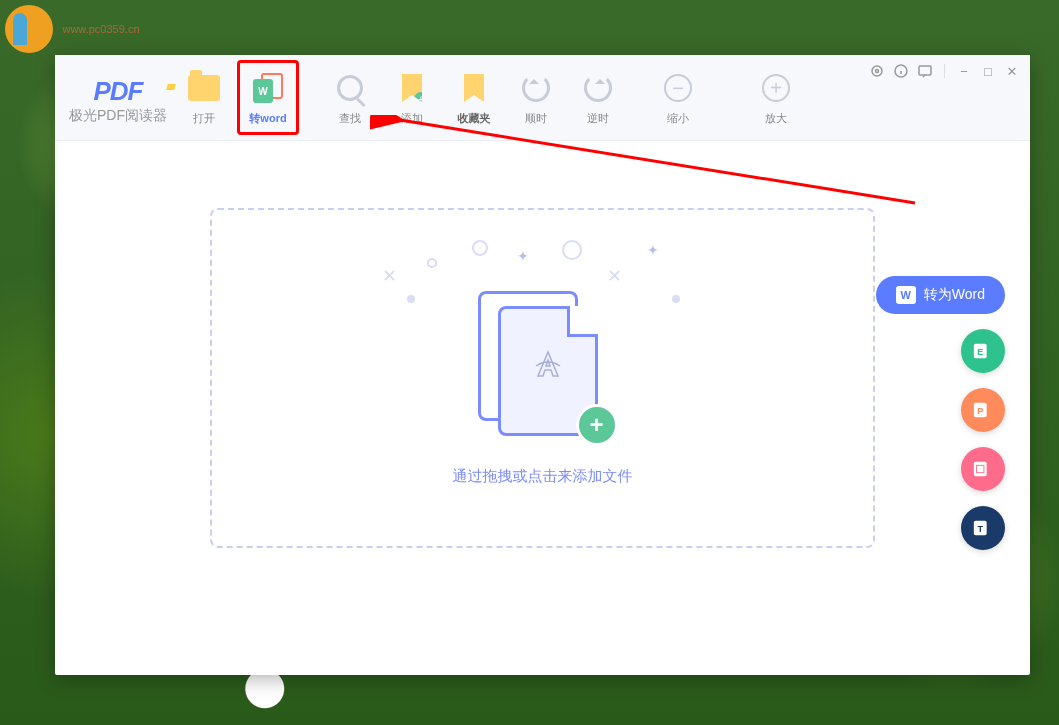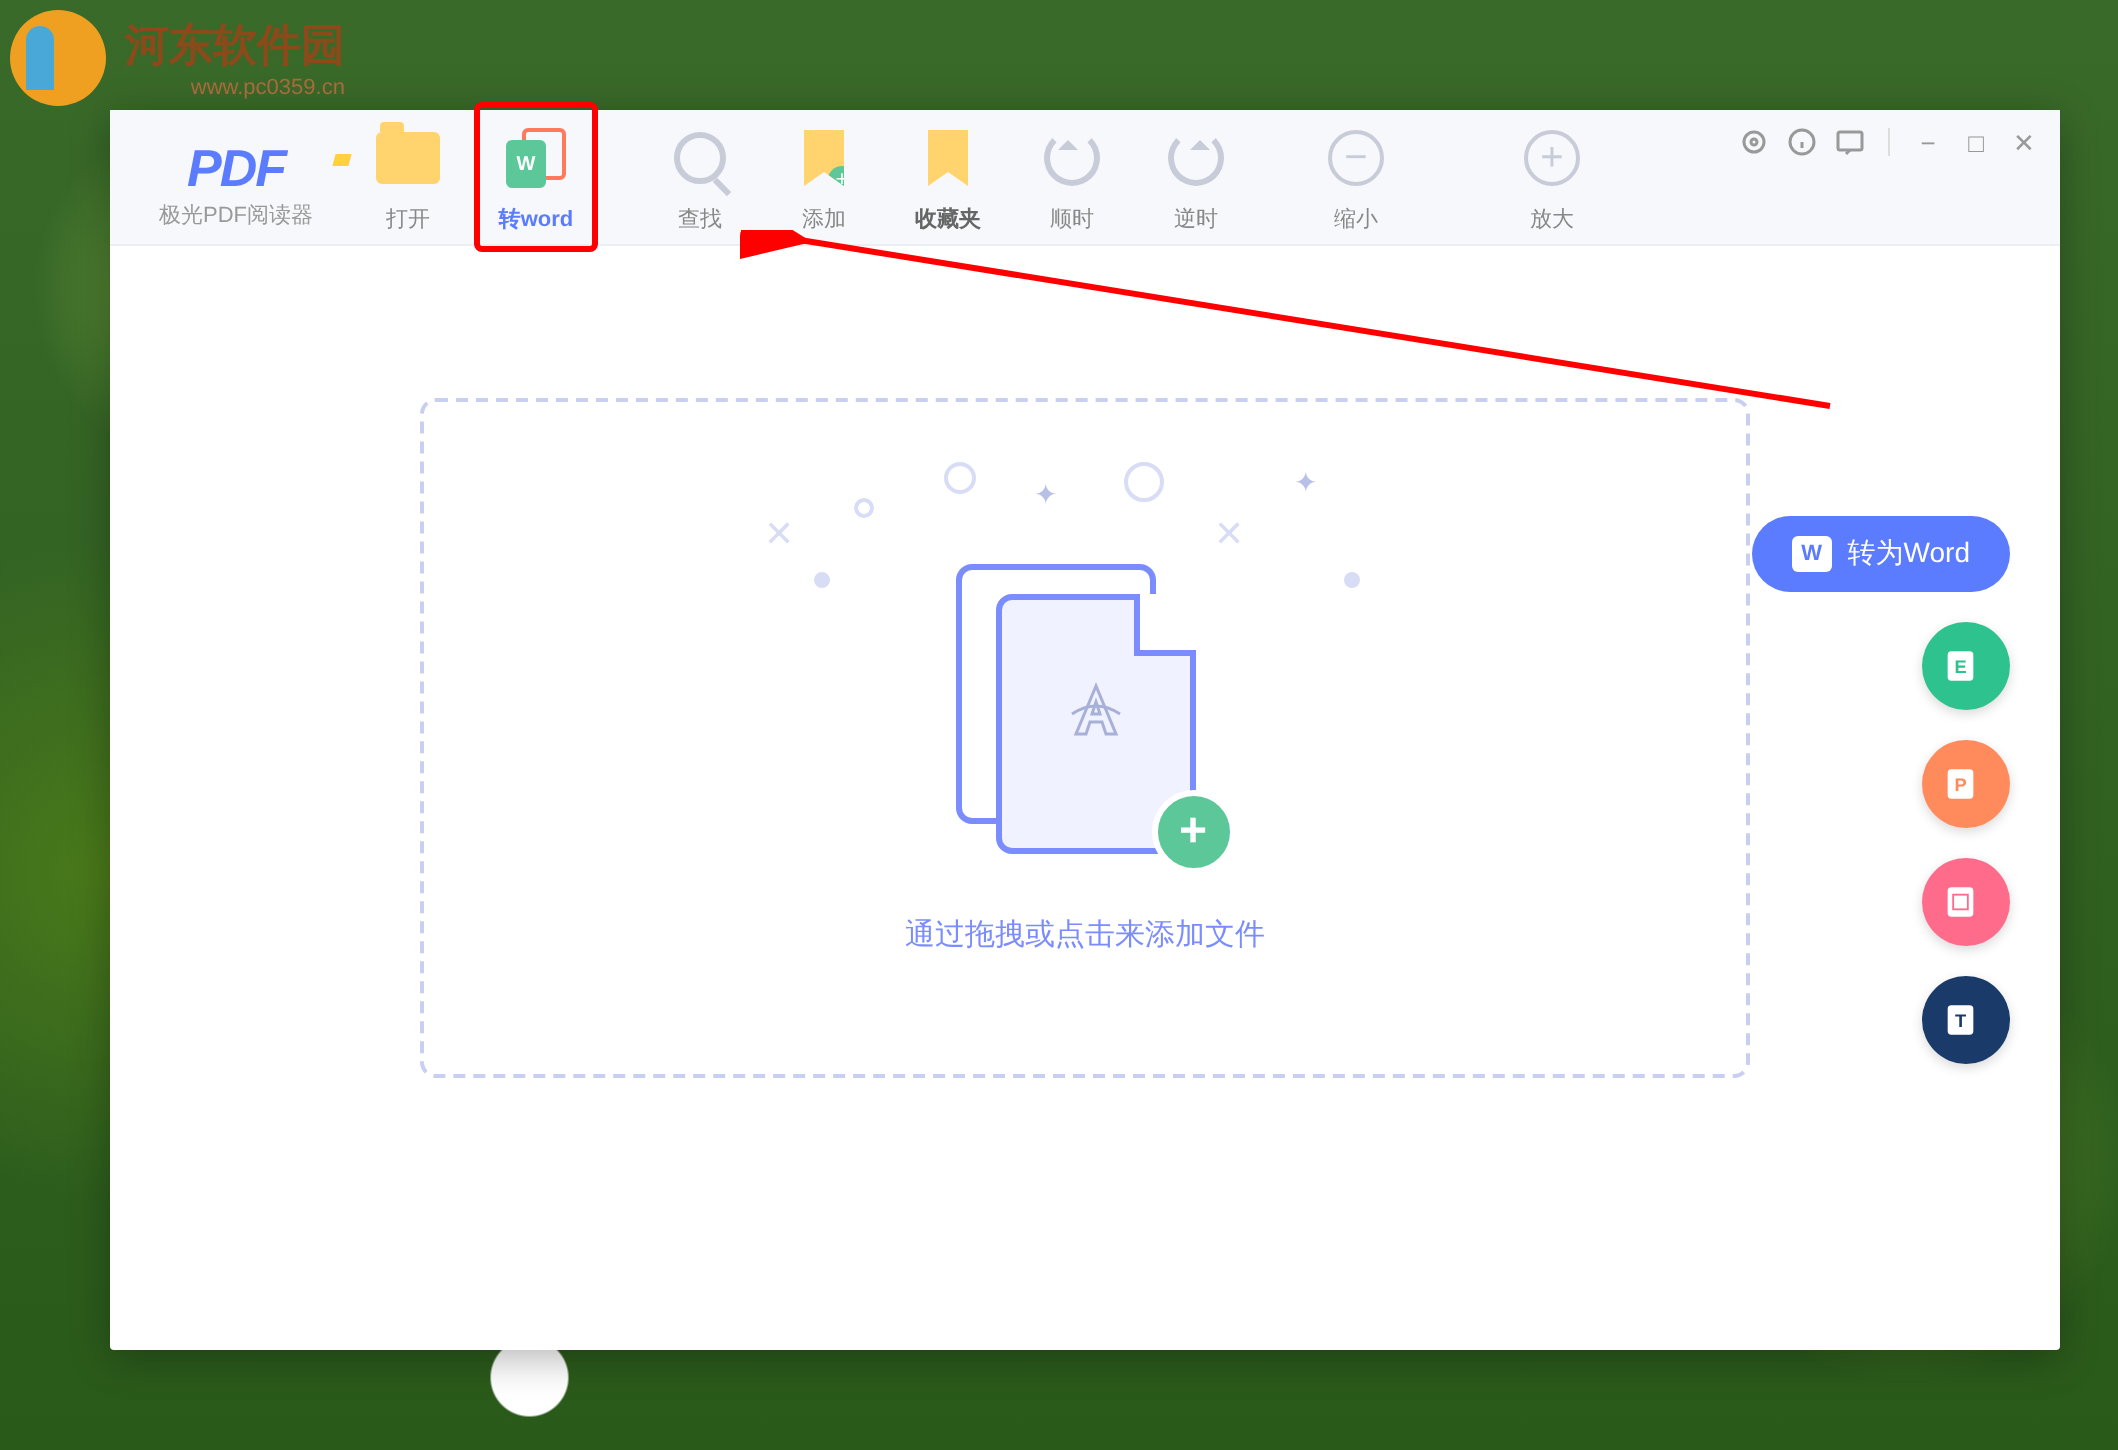--- a/index.html
+++ b/index.html
@@ -74,21 +74,21 @@
       width: 975px;
       height: 620px;
       background: #fff;
       border-radius: 2px;
       box-shadow: 0 4px 20px rgba(0,0,0,0.3);
       display: flex;
       flex-direction: column;
     }
     
     .toolbar {
-      height: 68px;
+      height: 86px;
       background: #f7f8fc;
       border-bottom: 1px solid #eceef5;
       display: flex;
       align-items: center;
       padding: 0 8px;
       position: relative;
     }
     
     .logo-block {
       width: 110px;
@@ -107,21 +107,21 @@
       content: '';
       position: absolute;
       top: 8px;
       right: -2px;
       width: 8px;
       height: 6px;
       background: #ffd040;
       transform: skewX(-15deg);
     }
     .logo-sub {
-      font-size: 11px;
+      font-size: 14px;
       color: #999;
       margin-top: 0;
     }
     
     .toolbar-btn {
       width: 62px;
       height: 75px;
       display: flex;
       flex-direction: column;
       align-items: center;
@@ -438,21 +438,20 @@
     }
   </style>
 </head>
 <body>
 
 <div class="bg-decoration"></div>
 
 <div class="watermark-logo">
   <span class="circle"></span>
   <span class="text">
-    <div class="title">河东软件园</div>
     <div class="url">www.pc0359.cn</div>
   </span>
 </div>
 
 <div class="app-window">
 
   <div class="toolbar">
 
     <div class="logo-block">
       <div class="logo-pdf">PDF</div>

